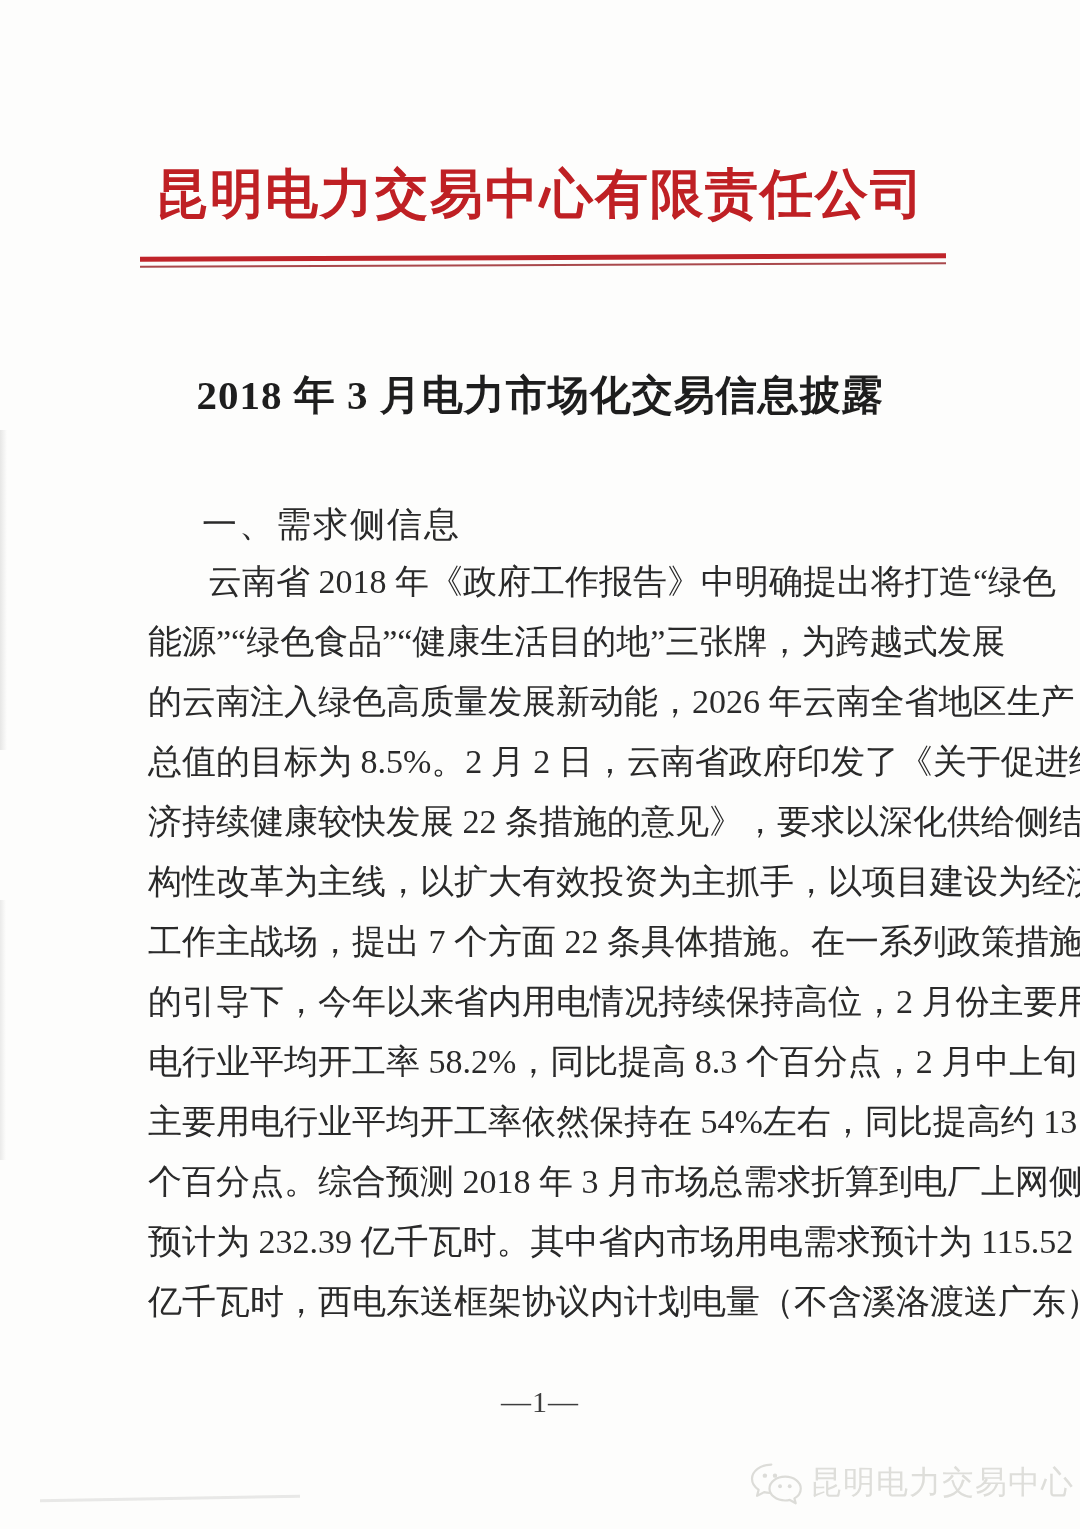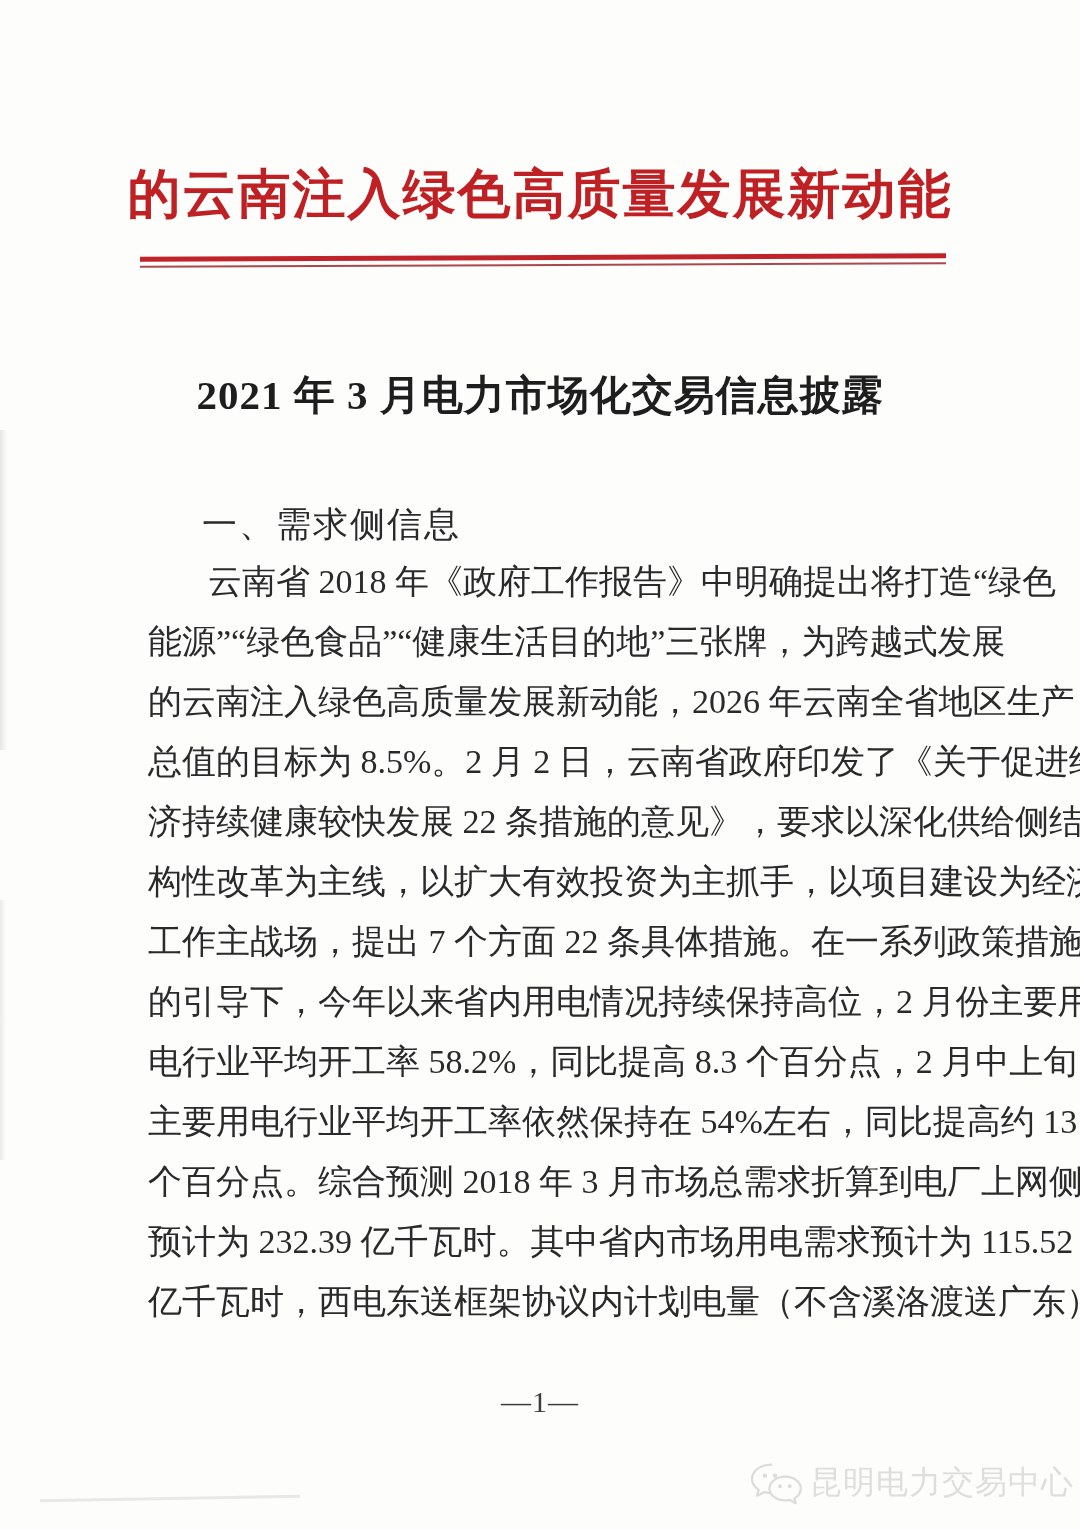--- a/index.html
+++ b/index.html
@@ -147,28 +147,28 @@
     left: 40px; top: 1497px; width: 260px; height: 3px;
     background: rgba(170,170,168,0.25);
     transform: rotate(-1deg);
   }
 </style>
 </head>
 <body>
 
 <div class="page">
 
-  <div class="letterhead">的云南注入绿色高质量发展新动能</div>
+  <div class="letterhead">昆明电力交易中心有限责任公司</div>
 
   <div class="rule">
     <div class="rule-thick"></div>
     <div class="rule-thin"></div>
   </div>
 
-  <h1 class="doc-title">2021 年 3 月电力市场化交易信息披露</h1>
+  <h1 class="doc-title">2018 年 3 月电力市场化交易信息披露</h1>
 
   <h2 class="section-heading">一、需求侧信息</h2>
 
   <div class="body-text">
       <div class="body-line indent">云南省 2018 年《政府工作报告》中明确提出将打造“绿色</div>
       <div class="body-line">能源”“绿色食品”“健康生活目的地”三张牌，为跨越式发展</div>
       <div class="body-line">的云南注入绿色高质量发展新动能，2026 年云南全省地区生产</div>
       <div class="body-line">总值的目标为 8.5%。2 月 2 日，云南省政府印发了《关于促进经</div>
       <div class="body-line">济持续健康较快发展 22 条措施的意见》，要求以深化供给侧结</div>
       <div class="body-line">构性改革为主线，以扩大有效投资为主抓手，以项目建设为经济</div>

